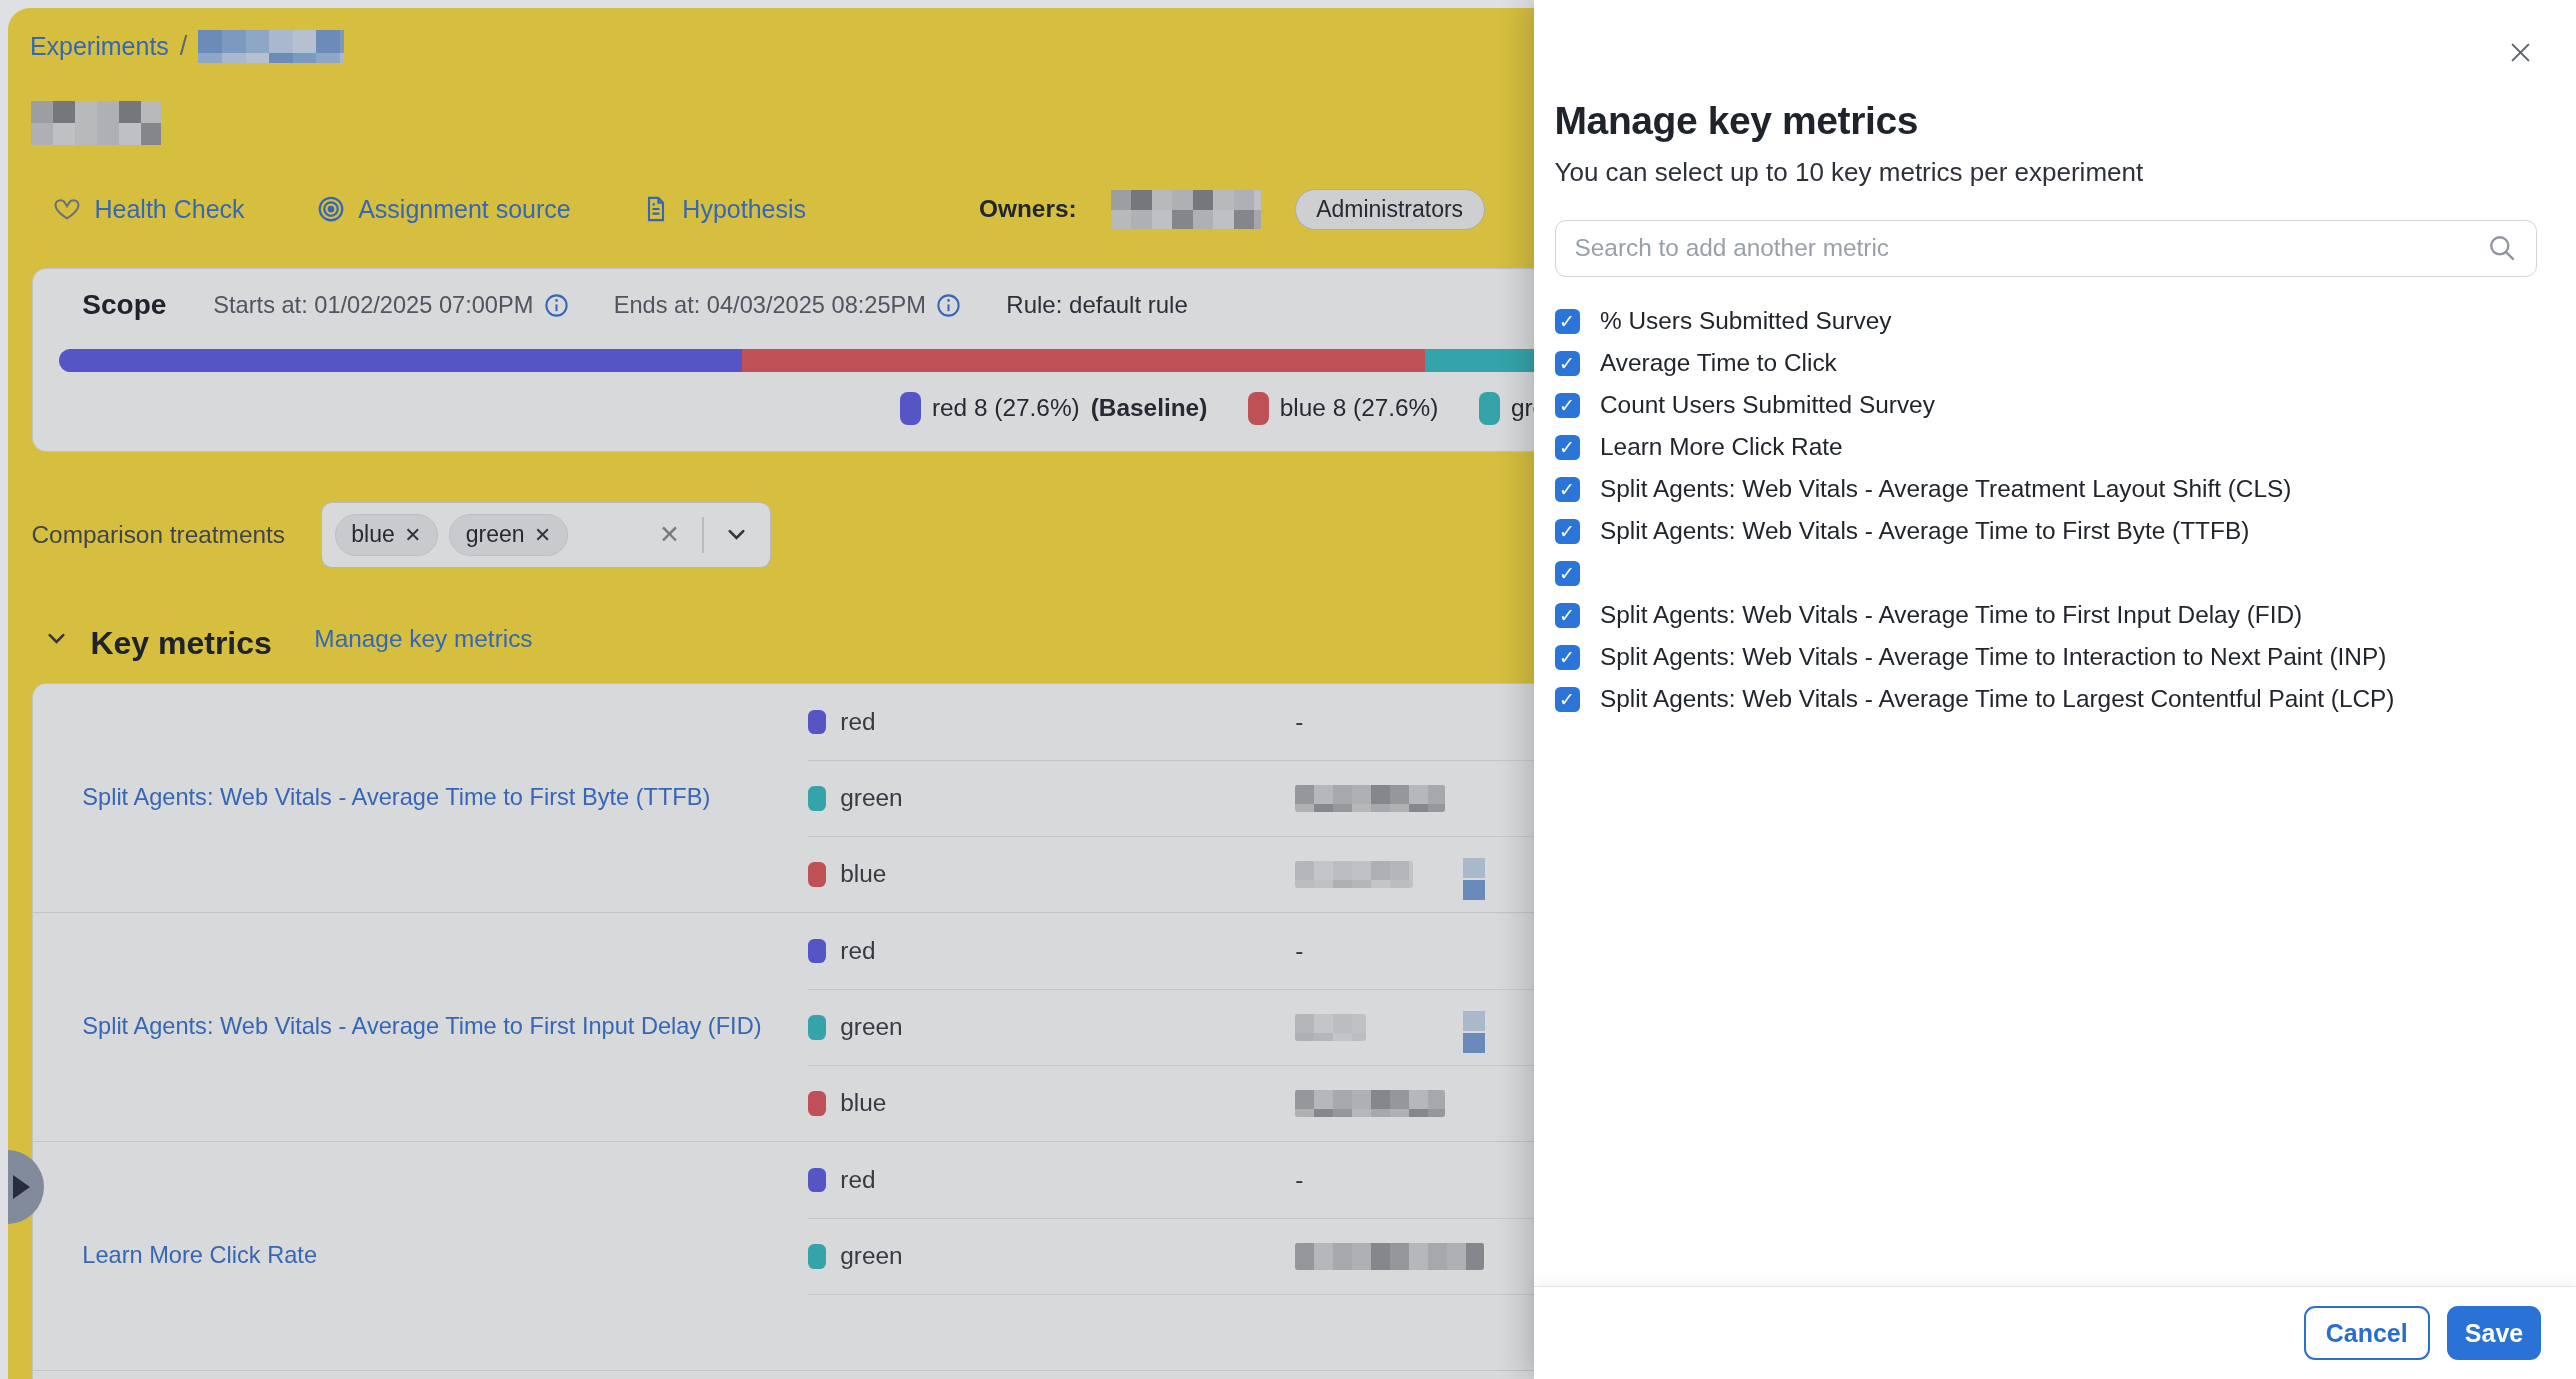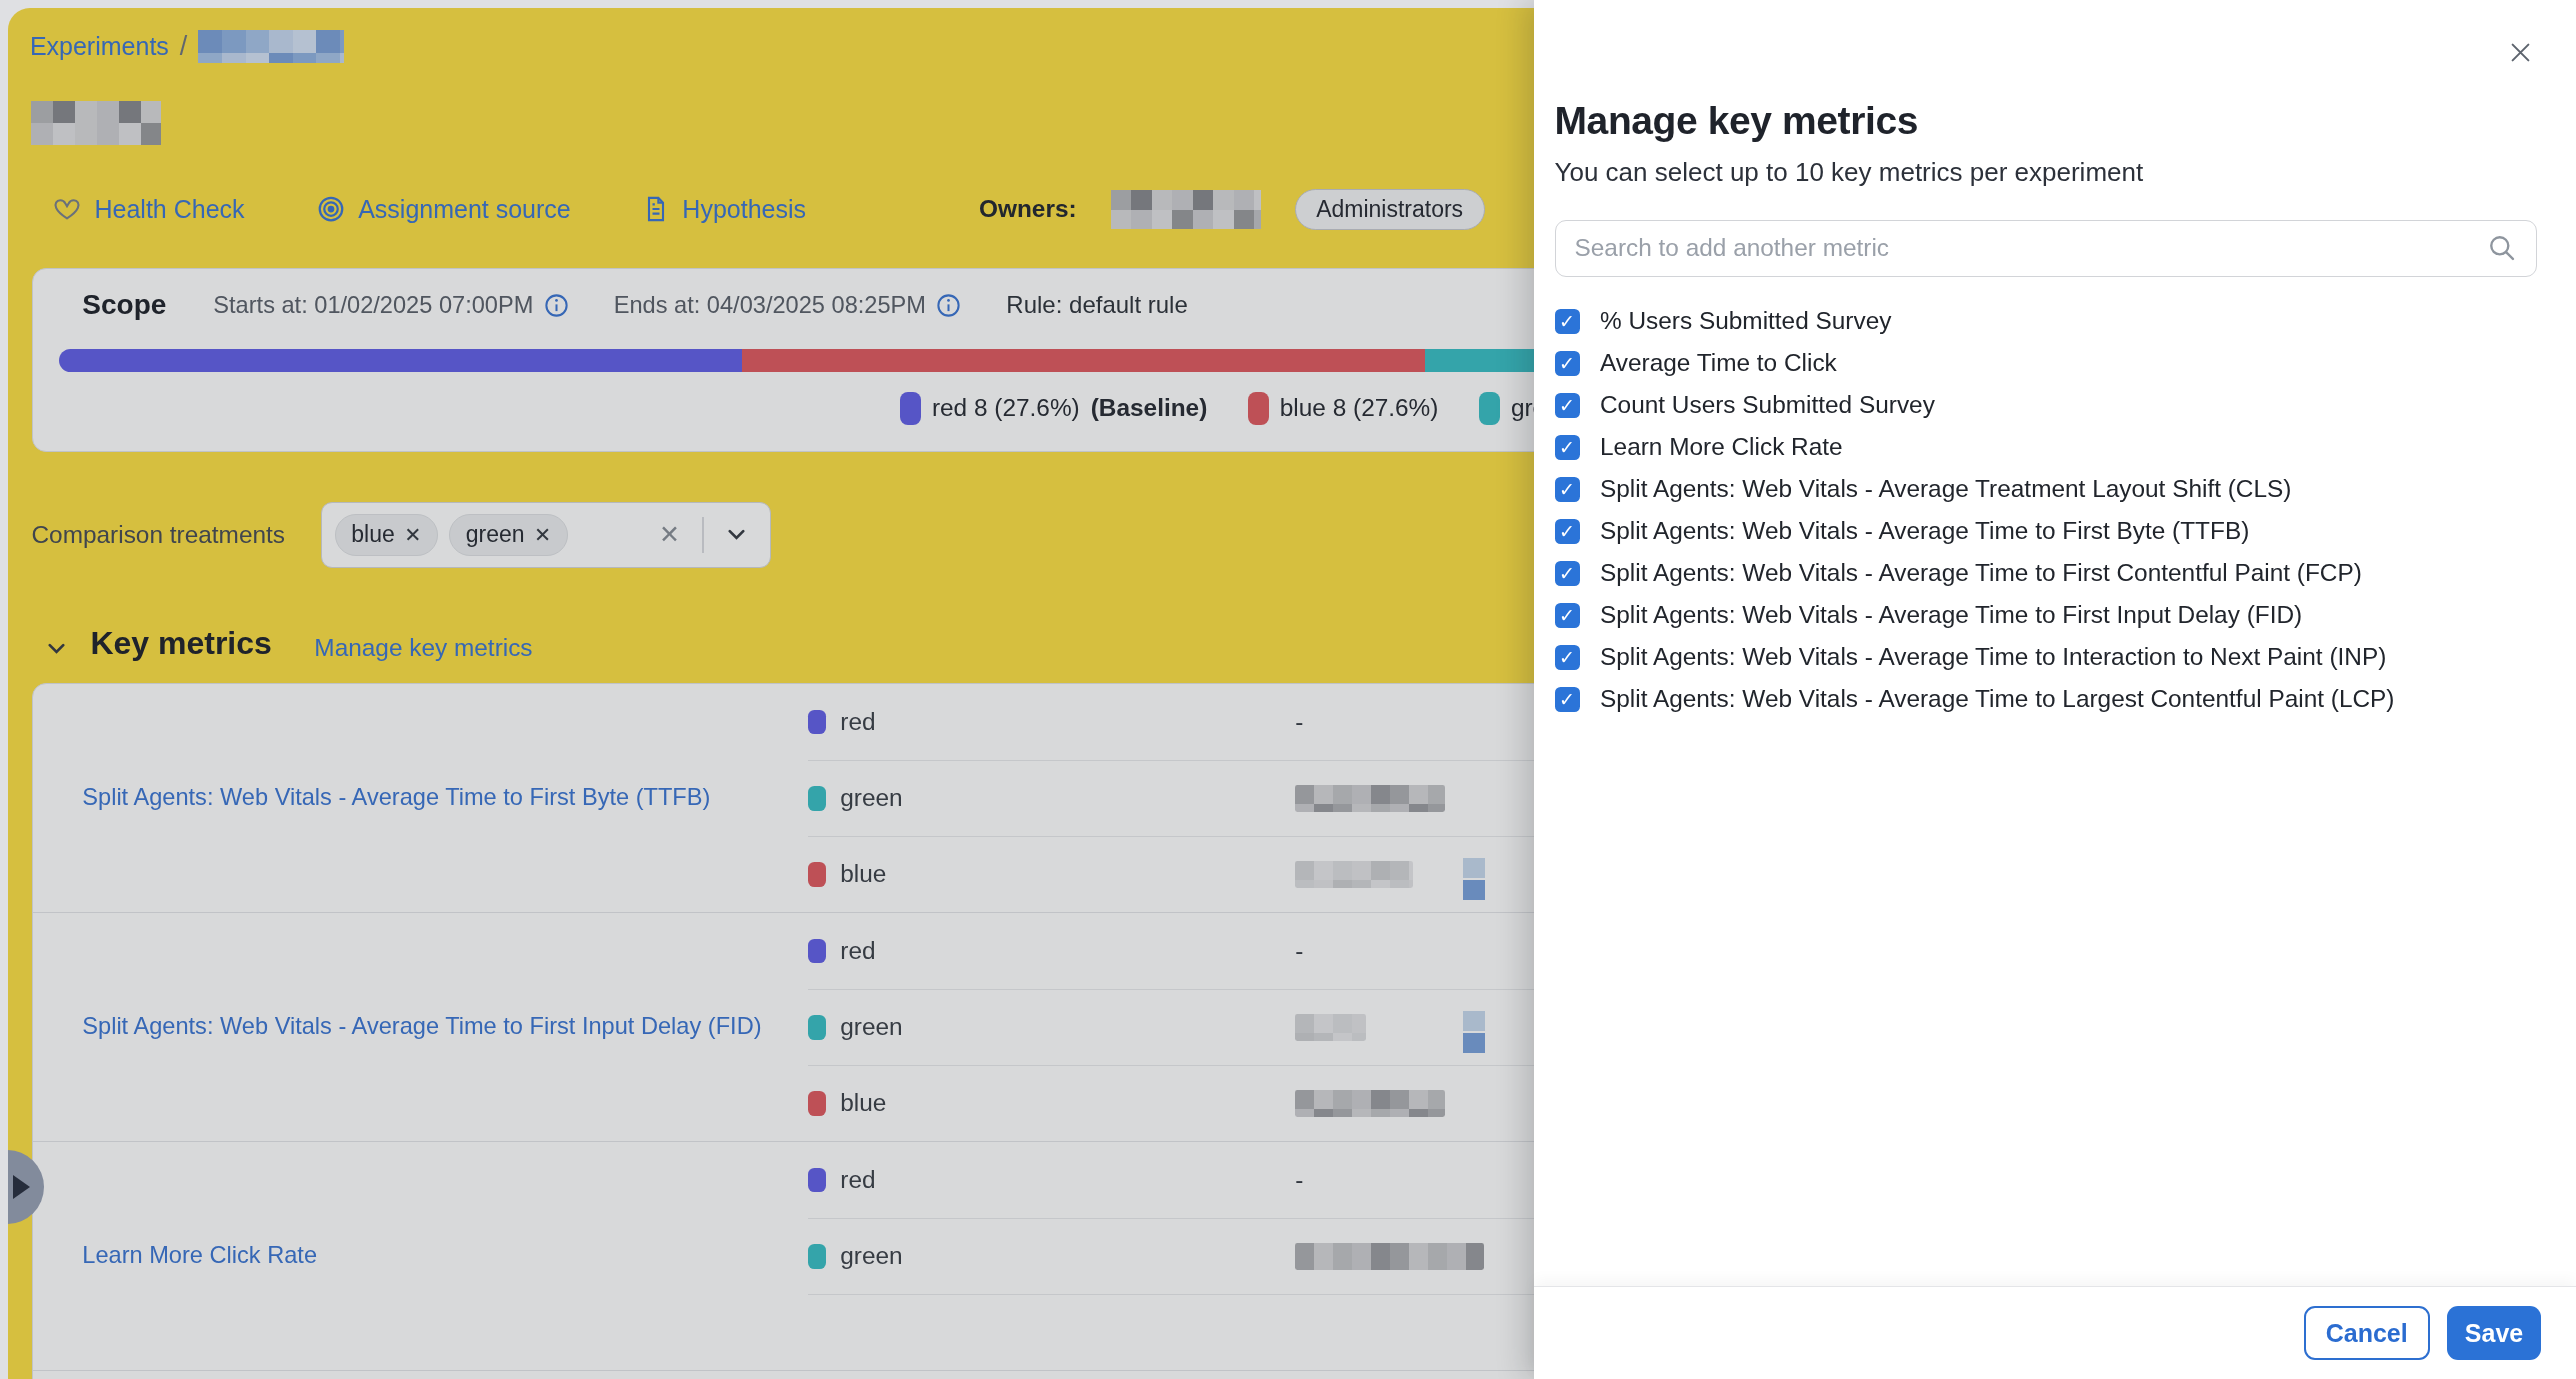--- a/index.html
+++ b/index.html
@@ -43,21 +43,21 @@
   .cmp-label { font-size:24.4px; color:#4a4f58; }
   .cmp-select { width:450px; height:66px; border:1.6px solid #d6d8dc; border-radius:11px; background:#fff;
                 display:flex; align-items:center; padding:0 12.6px; gap:11px; cursor:pointer; }
   .chip { display:flex; align-items:center; gap:9.4px; background:#eceef0; border:0.8px solid #dfe1e4; border-radius:23.6px;
           padding:6.3px 15.7px; font-size:23px; color:#2b2f37; }
   .chip .x { font-size:20.5px; color:#3a3f47; cursor:pointer; }
   .cmp-clear { margin-left:auto; font-size:25px; color:#8a9098; cursor:pointer; padding:0 11px; }
   .cmp-div { width:1.6px; height:36px; background:#dadce0; }
   .cmp-caret { padding:0 7.9px; cursor:pointer; display:flex; }
 
-  .km-head { position:absolute; left:35px; top:617px; display:flex; align-items:flex-end; gap:20.5px; }
+  .km-head { position:absolute; left:35px; top:617px; display:flex; align-items:flex-start; gap:20.5px; }
   .km-title { font-size:32px; font-weight:700; color:#23272f; }
   .km-link { font-size:24.4px; color:#3e78d4; font-weight:500; cursor:pointer; margin-left:22px; }
 
   .table-card { left:24.4px; top:675px; right:22px; bottom:-15.7px; overflow:hidden; }
   .thead { display:grid; grid-template-columns:775px 487px 1fr; height:76px; align-items:center; border-bottom:1.6px solid #e4e5e9; }
   .th { font-size:23.6px; font-weight:600; color:#2b2f37; }
   .th:first-child { padding-left:49px; }
   .tgroup { display:grid; grid-template-columns:775px 1fr; border-bottom:1.6px solid #e4e5e9; }
   .metric-cell { display:flex; align-items:center; padding-left:49px; }
   .metric-link { color:#3e78d4; font-size:23.6px; font-weight:500; cursor:pointer; line-height:1.35; padding-right:31.5px; }
@@ -499,21 +499,20 @@
         <div class="mrow">
           <span class="cb">✓</span>
           <span class="mlabel">Split Agents: Web Vitals - Average Treatment Layout Shift (CLS)</span>
         </div>
         <div class="mrow">
           <span class="cb">✓</span>
           <span class="mlabel">Split Agents: Web Vitals - Average Time to First Byte (TTFB)</span>
         </div>
         <div class="mrow">
           <span class="cb">✓</span>
-          <span class="mlabel">Split Agents: Web Vitals - Average Time to First Contentful Paint (FCP)</span>
         </div>
         <div class="mrow">
           <span class="cb">✓</span>
           <span class="mlabel">Split Agents: Web Vitals - Average Time to First Input Delay (FID)</span>
         </div>
         <div class="mrow">
           <span class="cb">✓</span>
           <span class="mlabel">Split Agents: Web Vitals - Average Time to Interaction to Next Paint (INP)</span>
         </div>
         <div class="mrow">

